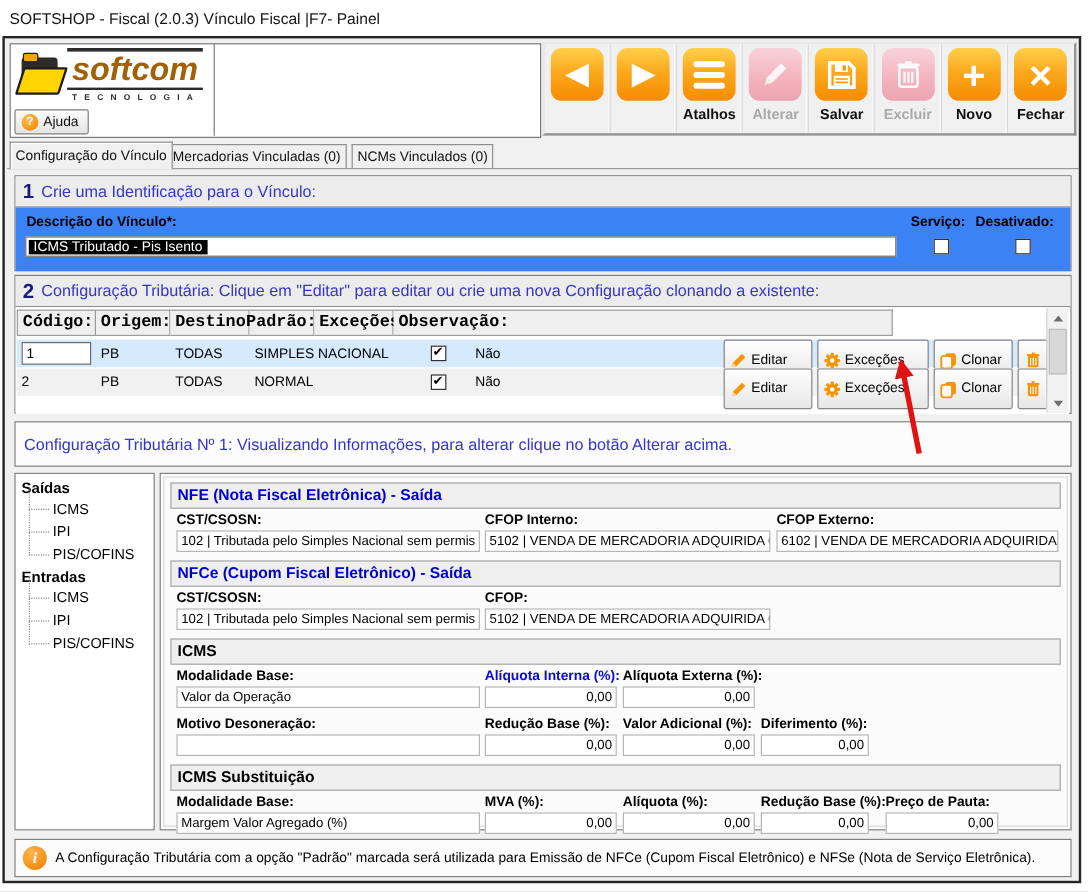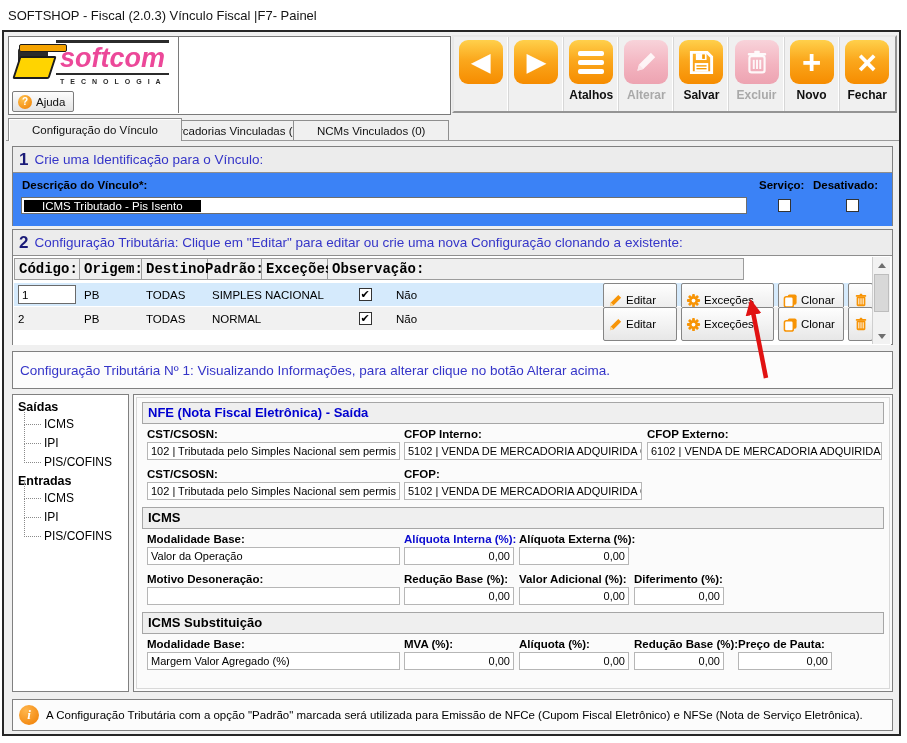--- a/index.html
+++ b/index.html
@@ -14,55 +14,55 @@
   .window{left:2px;top:30px;width:899px;height:706px;background:#f0f0f0;border:2px solid #262626;box-sizing:border-box;}
 
   
   .logo-panel{left:8px;top:36px;width:441px;height:77px;background:#fff;border:1px solid #7a7a7a;}
   .logo-divider{left:178px;top:36px;width:1px;height:77px;background:#7a7a7a;}
   .logo{left:16px;top:42px;width:160px;height:52px;}
   .folder{position:absolute;left:0;top:6px;width:36px;height:30px;}
   .folder .back{position:absolute;left:2px;top:0;width:30px;height:26px;background:#2b2b2b;border-radius:3px;}
   .folder .tab{position:absolute;left:3px;top:-4px;width:13px;height:8px;background:#f5a300;border:1.5px solid #1d1d1d;border-radius:2px;}
   .folder .front{position:absolute;left:0;top:8px;width:33px;height:19px;background:#ffd400;border:2px solid #1d1d1d;transform:skewX(-18deg);border-radius:2px;}
-  .brand{position:absolute;left:40px;top:-2px;font-size:27px;font-weight:bold;font-style:italic;color:#ec4899;letter-spacing:0;border-top:3px solid #2b2b2b;border-bottom:2px solid #2b2b2b;line-height:30px;padding:0 4px;}
+  .brand{position:absolute;left:40px;top:-2px;font-size:27px;font-weight:bold;font-style:italic;color:#a16207;letter-spacing:0;border-top:3px solid #2b2b2b;border-bottom:2px solid #2b2b2b;line-height:30px;padding:0 4px;}
   .brand-sub{position:absolute;left:44px;top:36px;font-size:7px;font-weight:bold;color:#2b2b2b;letter-spacing:6px;}
   .help-btn{left:12px;top:91px;width:62px;height:21px;background:linear-gradient(#fdfdfd,#e3e3e3);border:1px solid #7c7c7c;border-radius:2px;display:flex;align-items:center;gap:4px;padding:0 5px;box-sizing:border-box;cursor:default;}
   .help-q{width:14px;height:14px;border-radius:50%;background:radial-gradient(circle at 35% 30%,#ffc14d,#f07d00);color:#fff;font-size:10px;font-weight:bold;text-align:center;line-height:14px;}
   .help-btn b{font-size:11.5px;font-weight:normal;color:#111;}
 
   .toolbar{left:452px;top:35px;width:445px;height:78px;background:#f0f0f0;border:2px outset #e8e8e8;box-sizing:border-box;display:flex;}
   .tbcell{width:55.1px;height:100%;border-right:1px solid #d7d7d7;box-shadow:inset -1px 0 0 #fff;display:flex;flex-direction:column;align-items:center;box-sizing:border-box;}
   .tbcell:last-child{border-right:none;box-shadow:none;}
   .obtn{margin-top:3px;width:44px;height:44px;border-radius:9px;background:linear-gradient(180deg,#ffd04b 0%,#fba81d 45%,#f68c00 100%);display:flex;align-items:center;justify-content:center;color:#fff;cursor:pointer;}
   .obtn.disabled{background:linear-gradient(180deg,#f8d3da 0%,#f3b4c0 55%,#eda3b1 100%);cursor:default;}
   .glyph{font-size:24px;font-weight:bold;line-height:1;}
   .glyph.big{font-size:33px;}
   .bars{display:flex;flex-direction:column;gap:4px;}
   .bars i{display:block;width:26px;height:5px;background:#fff;border-radius:2px;}
   .tblabel{margin-top:4px;font-size:12px;font-weight:bold;color:#101010;}
   .tblabel.dim{color:#a9a9a9;}
 
   
   .tabstrip-line{left:6px;top:140px;width:893px;height:1px;background:#9a9a9a;}
-  .tab{top:119px;height:21px;background:#f0f0f0;border:1px solid #8f8f8f;border-bottom:none;box-sizing:border-box;font-size:11.5px;display:flex;align-items:center;justify-content:center;padding:0 23px;color:#111;cursor:pointer;}
+  .tab{top:119px;height:21px;background:#f0f0f0;border:1px solid #8f8f8f;border-bottom:none;box-sizing:border-box;font-size:11.5px;display:flex;align-items:center;justify-content:center;padding:0 4px;color:#111;cursor:pointer;}
   .tab.active{top:118px;height:23px;z-index:3;background:#f0f0f0;box-shadow:inset 1px 1px 0 #fff;}
   .tab.t1{left:8px;}
   .tab.t2{left:139px;top:120px;height:20px;}
   .tab.t3{left:293px;top:120px;height:20px;}
 
   
   .secbox{background:#fcfcfc;border:1px solid #808080;box-sizing:border-box;}
   .sechead{height:25px;background:#ececec;border-bottom:1px solid #8e8e8e;display:flex;align-items:center;gap:6px;padding-left:6px;}
   .secnum{font-size:17px;font-weight:bold;color:#1b1b78;}
   .sectitle{font-size:13.5px;color:#3535c8;}
 
   .lbl{font-size:11.5px;font-weight:bold;color:#000;white-space:nowrap;}
   .ibox{border:1px solid #6e6e6e;background:#fff;height:17px;line-height:17px;font-size:11.5px;padding:0 2px;box-sizing:border-box;overflow:hidden;white-space:nowrap;}
-  .seltext{background:#000;color:#fff;padding:0 18px;}
+  .seltext{background:#000;color:#fff;padding:0 4px;}
   .cb{width:13px;height:13px;border:1px solid #333;background:#fff;display:inline-flex;align-items:center;justify-content:center;font-size:11px;line-height:11px;box-sizing:border-box;}
 
   
   .tablewrap{position:relative;width:878px;height:89px;background:#fff;}
   .thead{position:absolute;left:1px;top:2px;height:22px;display:flex;}
   .th{border-right:1px solid #9c9c9c;border-bottom:1px solid #9c9c9c;border-top:1px solid #9c9c9c;background:#efefef;font-size:14px;font-weight:bold;display:flex;align-items:center;padding-left:4px;box-sizing:border-box;font-family:Liberation Mono, monospace;}
   .th:first-child{border-left:1px solid #9c9c9c;}
   .trow{position:absolute;left:1px;height:23px;display:flex;}
   .td{font-size:11.5px;display:flex;align-items:center;padding-left:4px;box-sizing:border-box;}
   .c1{width:66px;}.c2{width:62px;}.c3{width:66px;}.c4{width:130px;}.c5{width:54px;justify-content:center;padding-left:0;}.c6{width:66px;}.c7{width:416px;}
@@ -387,20 +387,21 @@
         <div class="fg pB">
           <div class="flb">CFOP Interno:</div>
           <div class="vbox">5102 | VENDA DE MERCADORIA ADQUIRIDA OU</div>
         </div>
         <div class="fg pC">
           <div class="flb">CFOP Externo:</div>
           <div class="vbox">6102 | VENDA DE MERCADORIA ADQUIRIDA OU</div>
         </div>
       </div>
 
+      <div class="band blue">NFCe (Cupom Fiscal Eletrônico) - Saída</div>
       <div class="frow">
         <div class="fg pA">
           <div class="flb">CST/CSOSN:</div>
           <div class="vbox">102 | Tributada pelo Simples Nacional sem permis</div>
         </div>
         <div class="fg pB">
           <div class="flb">CFOP:</div>
           <div class="vbox">5102 | VENDA DE MERCADORIA ADQUIRIDA OU</div>
         </div>
       </div>

